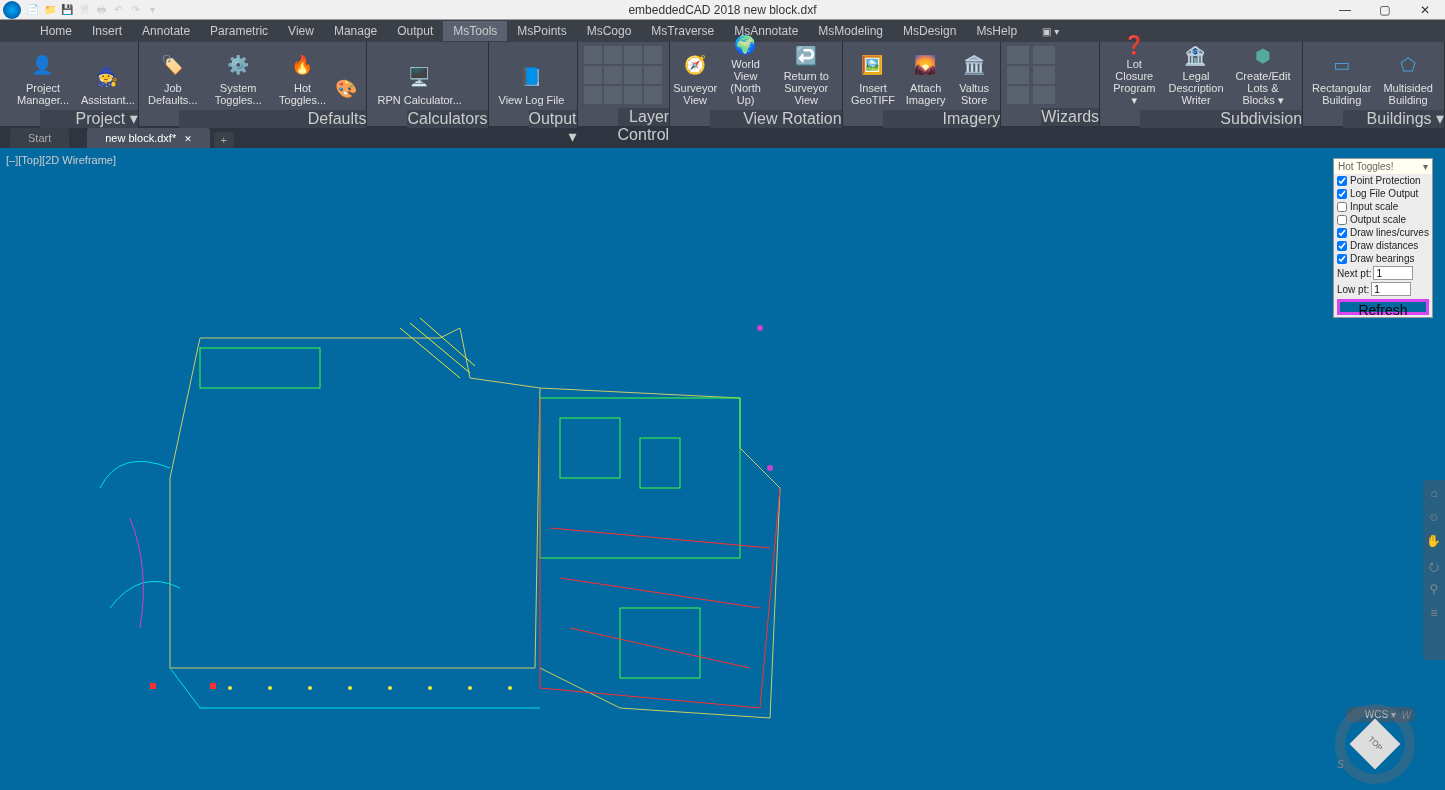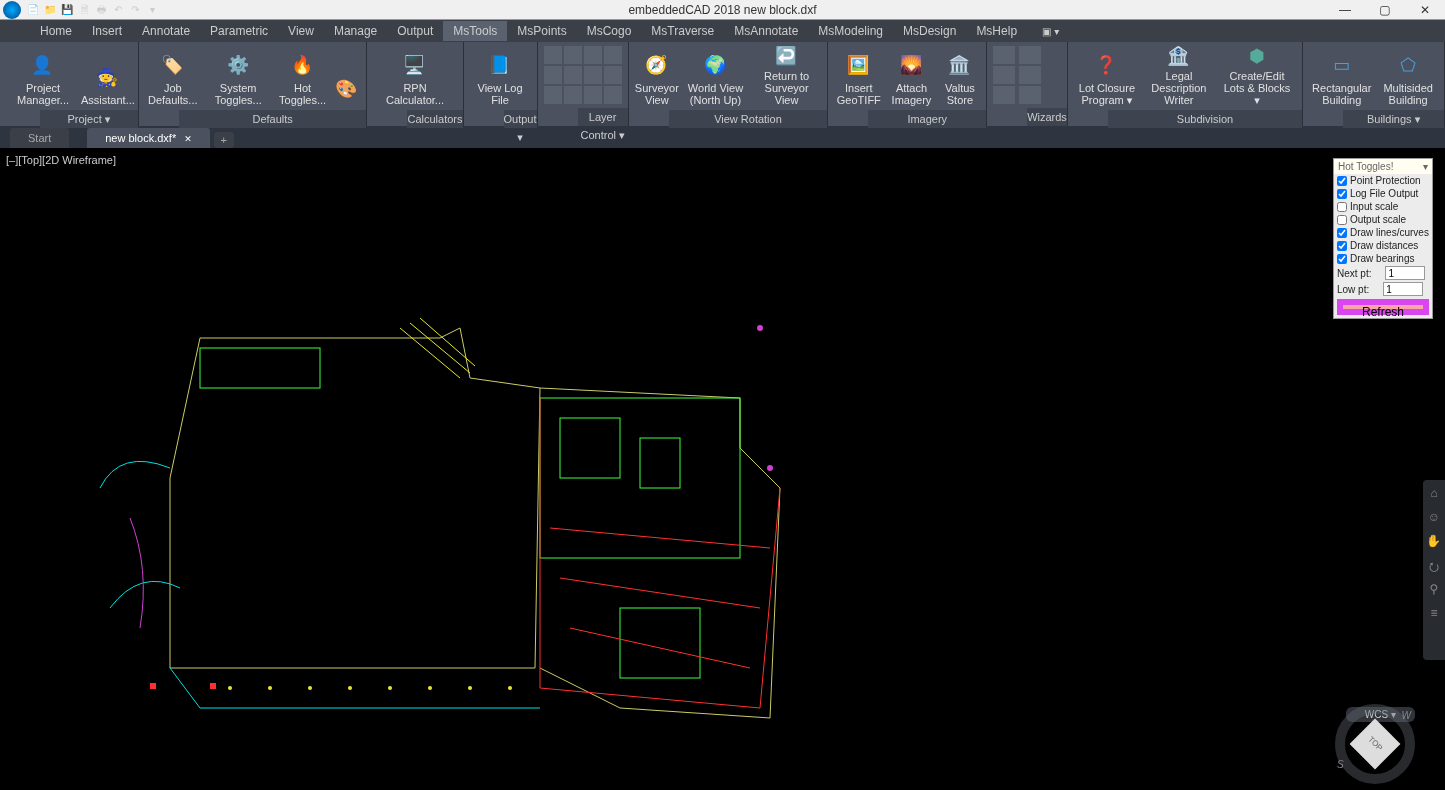--- a/index.html
+++ b/index.html
@@ -17,47 +17,47 @@
 
 .menubar { height:22px; background:#3a3f48; display:flex; align-items:center; padding-left:30px; font-size:12px;text-align:center; }
 .menubar .menu-item { padding:3px 10px; color:#ccc; cursor:pointer; }
 .menubar .menu-item.active { background:#5a6270; }
 .menubar .extra { margin-left:15px; color:#ccc; font-size:10px; }
 
 
 .ribbon { height:84px; background:#4b515e; display:flex; }
 .ribbon-panel { display:flex; flex-direction:column; border-right:1px solid #2a2f38; }
 .ribbon-panel .panel-body { flex:1; display:flex; align-items:center; padding:2px 6px; gap:4px; }
-.ribbon-panel .panel-title { height:18px; line-height:18px; text-align:center; font-size:11px; color:#ccc; background:#3d434f;margin-left:40px; }
+.ribbon-panel .panel-title { height:18px; line-height:18px; text-align:right; font-size:16px; color:#ccc; background:#3d434f;margin-left:40px; }
 .rbtn { display:flex; flex-direction:column; align-items:center; justify-content:flex-end; height:64px; min-width:38px; padding:2px 4px; cursor:pointer; text-align:center; font-size:11px; color:#e0e0e0; line-height:1.1; }
 .rbtn .ico { width:28px; height:28px; margin-bottom:2px; display:flex; align-items:center; justify-content:center; font-size:18px; }
 .small-grid { display:grid; grid-template-columns:repeat(4,18px); grid-template-rows:repeat(3,18px); gap:2px; }
 .small-grid div { width:18px; height:18px; background:#5a6270; }
 .small-col { display:grid; grid-template-rows:repeat(3,18px); gap:2px; }
 .small-col div { width:22px; height:18px; background:#5a6270; }
 
 
 .filetabs { height:22px; background:#2f3540; display:flex; align-items:flex-end; padding-left:10px; }
 .filetab { height:20px; padding:0 18px; background:#3a3f48; color:#aaa; font-size:11px; line-height:20px; margin-right:2px; border-radius:3px 3px 0 0; position:relative; }
 .filetab.active { background:#4b515e; color:#fff;margin-left:16px; }
 .filetab .x { margin-left:8px; font-size:9px; }
 .newtab { width:20px; height:16px; background:#3a3f48; color:#aaa; text-align:center; line-height:16px; margin-left:2px; border-radius:3px; }
 
 
-.viewport { position:absolute; top:148px; left:0; right:0; bottom:0; background:#000000; }
+.viewport { position:absolute; top:148px; left:0; right:0; bottom:0; background:#0369a1; }
 .view-label { position:absolute; top:6px; left:6px; color:#ccc; font-size:11px; }
 
 
 .hot-panel { position:absolute; top:158px; right:12px; width:100px; background:#ececec; color:#222; font-size:10px; border:1px solid #999; }
 .hot-panel .hp-title { background:#fffef0; padding:2px 4px; font-size:10px; color:#666; display:flex; justify-content:space-between; }
 .hot-panel .hp-row { display:flex; align-items:center; padding:1px 3px; gap:3px; }
 .hot-panel input[type=checkbox] { width:10px; height:10px; }
-.hot-panel .hp-inrow { display:flex; align-items:center; padding:1px 3px; gap:14px; }
+.hot-panel .hp-inrow { display:flex; align-items:center; padding:1px 3px; gap:2px; }
 .hot-panel .hp-inrow input { width:40px; height:14px; font-size:10px; border:1px solid #999; padding:0 2px; }
-.hot-panel button { width:94%; margin:2px 3%; height:16px; font-size:12px; border:6px solid #d946ef; background:#fca5a5; }
+.hot-panel button { width:94%; margin:2px 3%; height:16px; font-size:14px; border:3px solid #d946ef; background:#0369a1; }
 
 
 .navbar { position:absolute; top:480px; right:0; width:22px; height:180px; background:rgba(80,85,95,.5); border-radius:4px 0 0 4px; display:flex; flex-direction:column; gap:6px; padding:6px 2px; }
 .navbar div { width:18px; height:18px; color:#888; text-align:center; font-size:12px; }
 
 
 .wcs { position:absolute; bottom:68px; right:30px; background:rgba(80,85,95,.6); padding:2px 19px; border-radius:6px; font-size:10px; color:#ccc; }
 
 
 .viewcube { position:absolute; bottom:6px; right:30px; width:80px; height:80px; }

